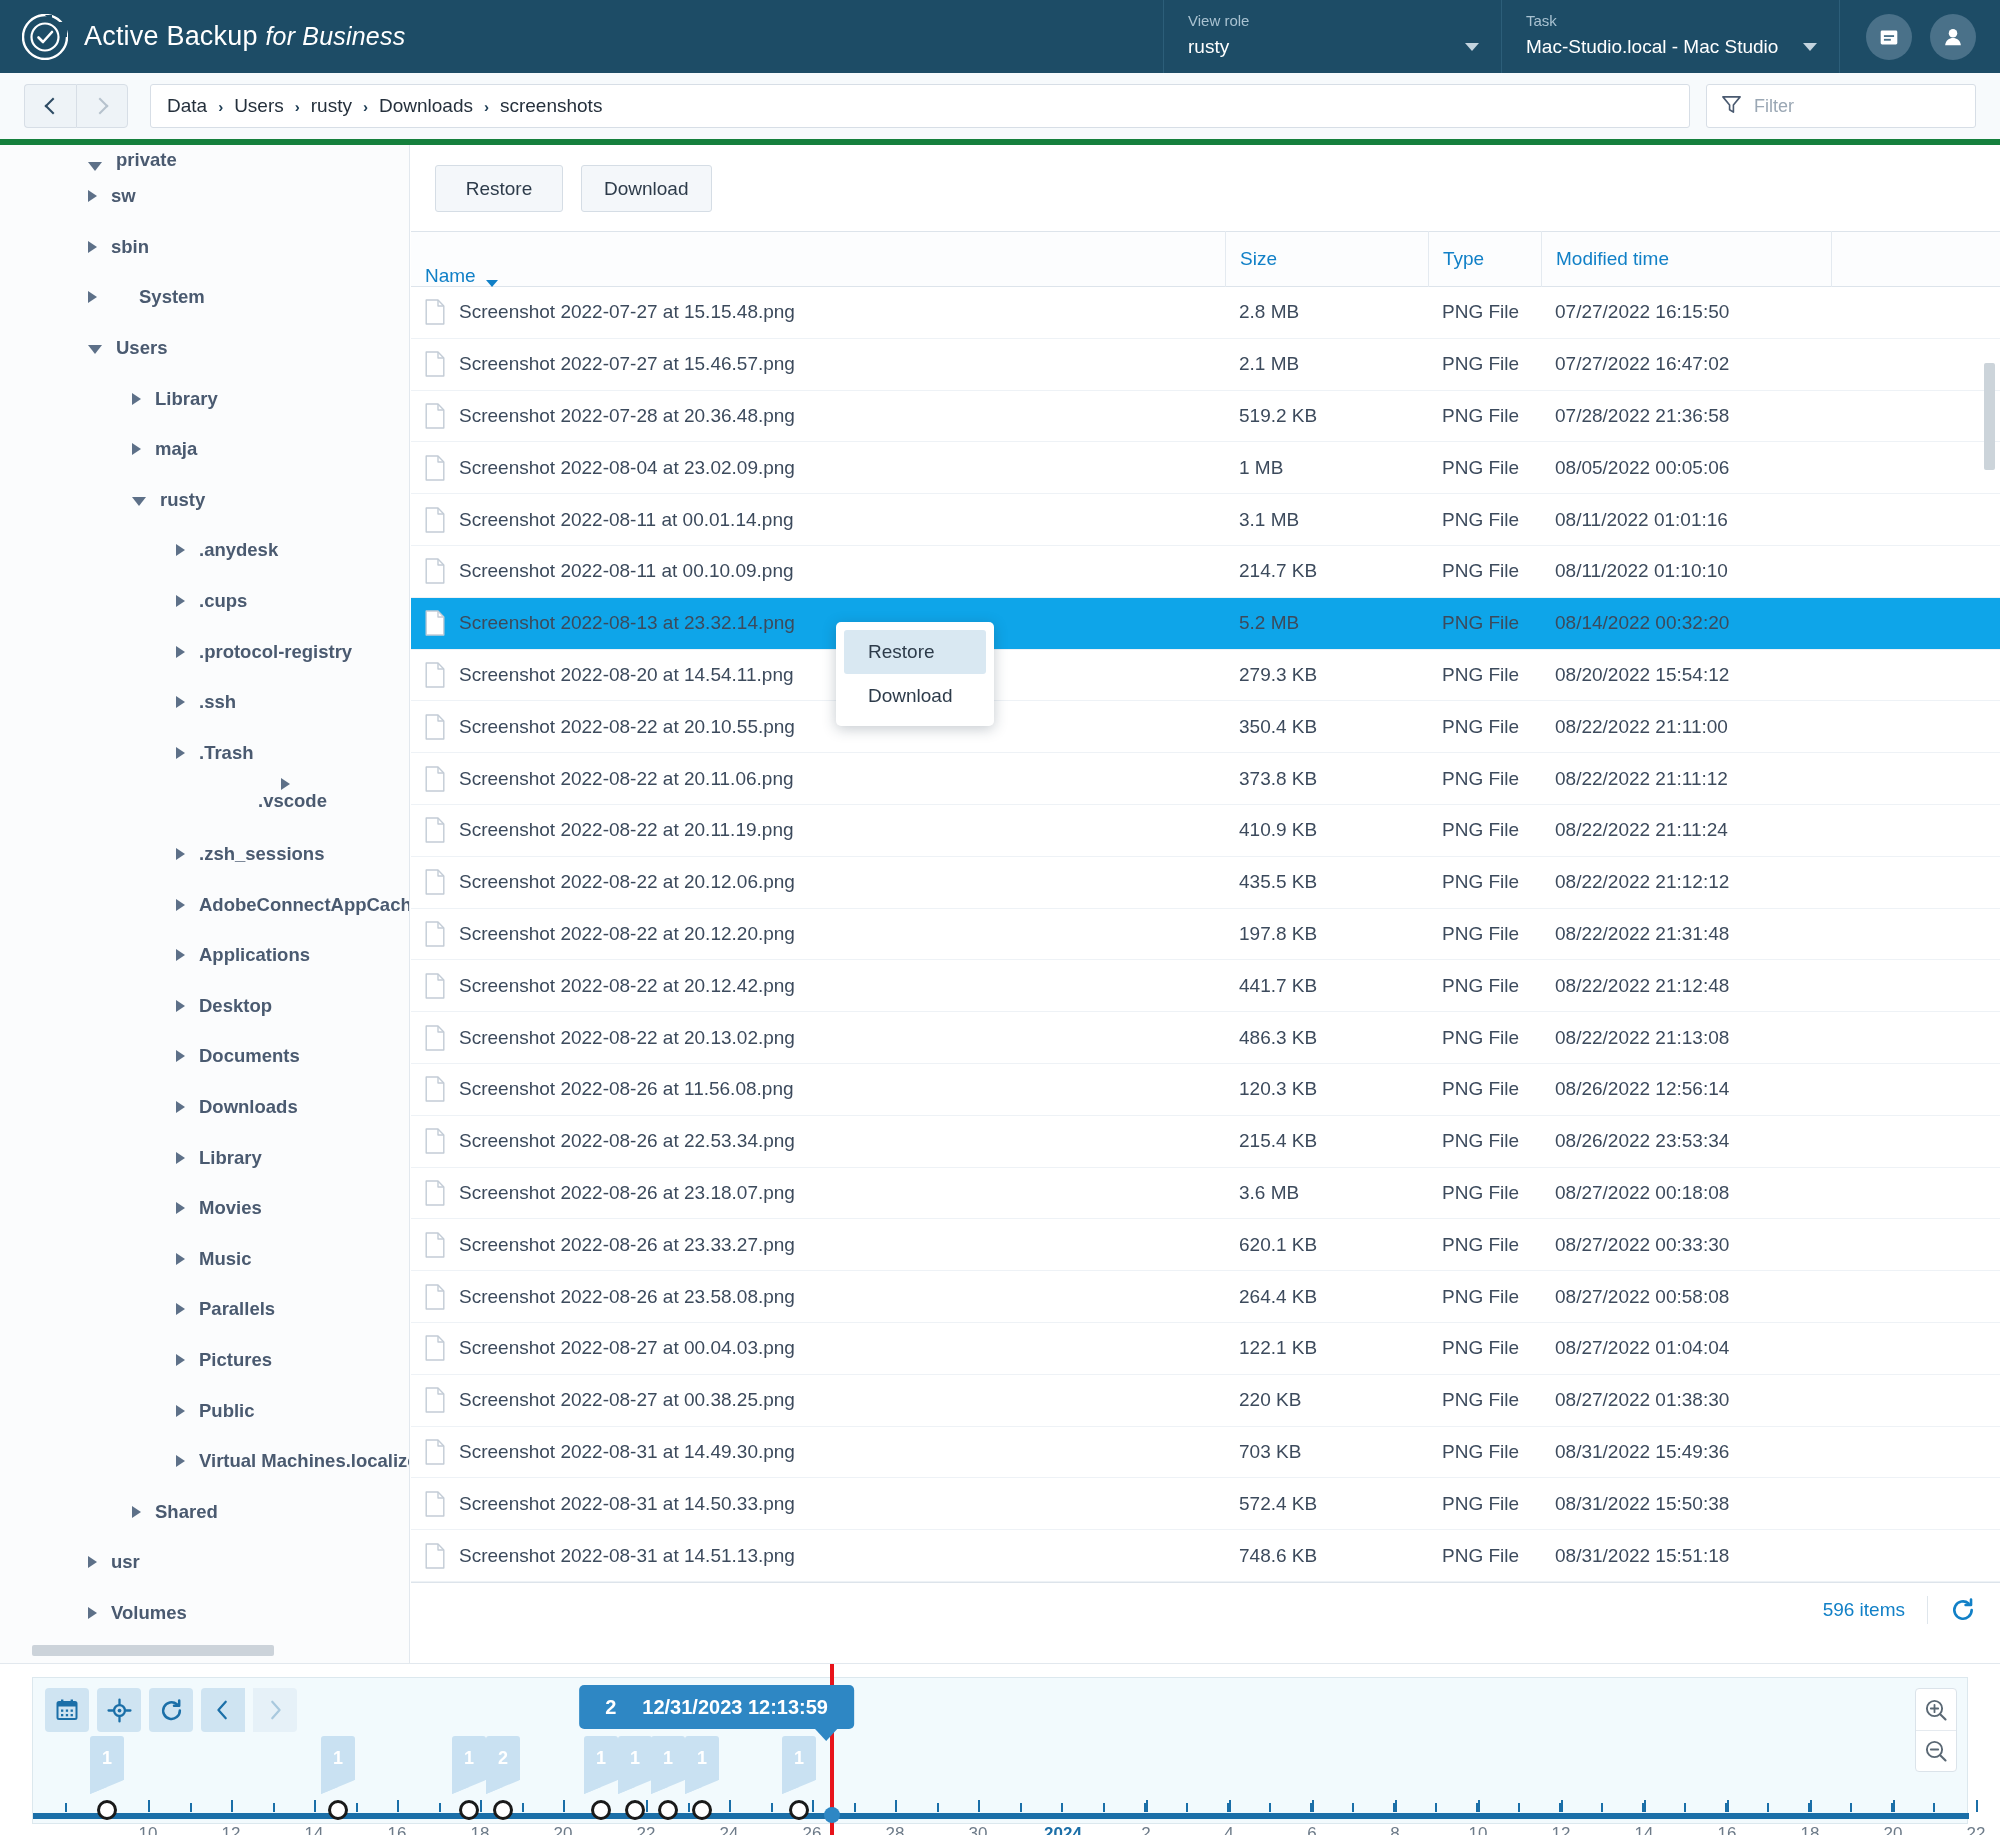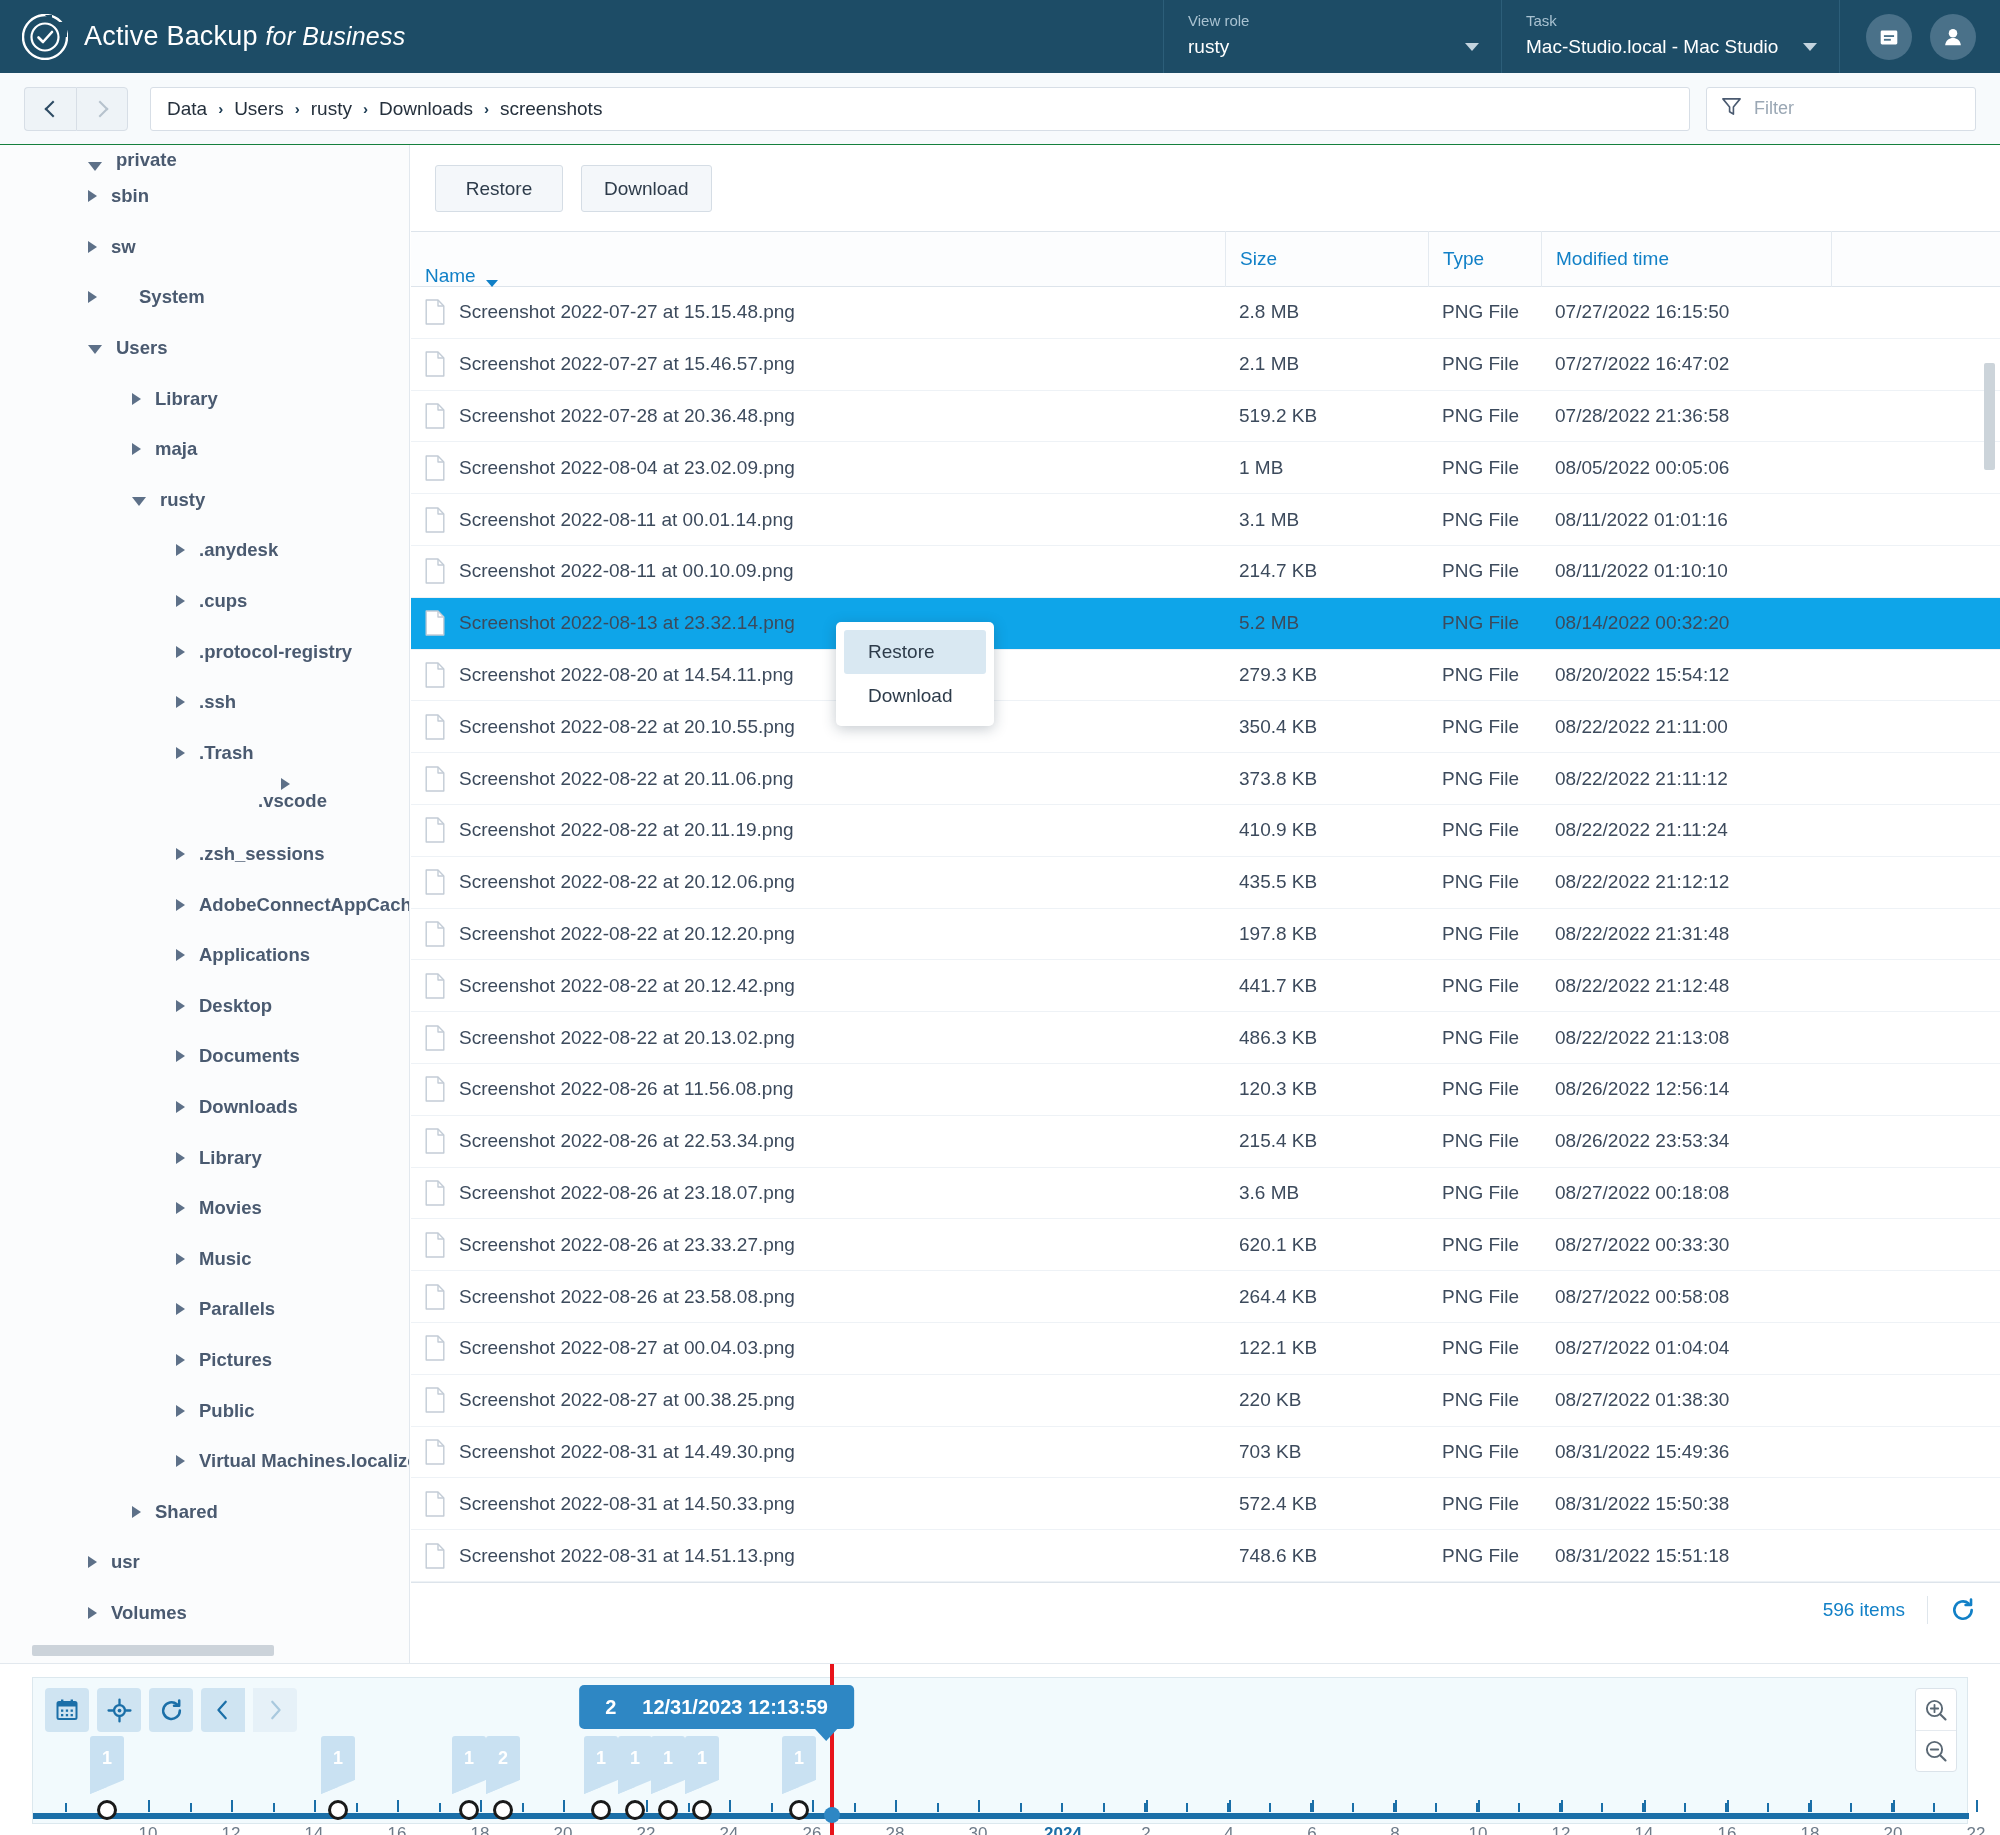--- a/index.html
+++ b/index.html
@@ -42,21 +42,21 @@
     padding: 0 24px 0 26px;
   }
   .circ-icon {
     width: 46px; height: 46px; border-radius: 50%; background: #4a7189;
     display: flex; align-items: center; justify-content: center;
   }
 
   
   .crumbbar {
     position: absolute; top: 73px; left: 0; width: 2000px; height: 72px;
-    background: #f7fafc; border-bottom: 1px solid #15803d;
+    background: #f7fafc; border-bottom: 6px solid #15803d;
     display: flex; align-items: center; padding: 0 24px;
   }
   .navbtns { display: flex; }
   .navbtn {
     width: 52px; height: 44px; border: 1px solid #d7dee6; background: #eef3f7;
     display: flex; align-items: center; justify-content: center;
   }
   .navbtn.first { border-radius: 4px 0 0 4px; border-right: none; }
   .navbtn.last { border-radius: 0 4px 4px 0; }
   .chev { width: 12px; height: 12px; border-top: 2.5px solid #2c4a63; border-right: 2.5px solid #2c4a63; }
@@ -332,25 +332,25 @@
 </div>
 
 <div class="sidebar">
   <div class="tree" id="tree">
       <div class="tnode" style="padding-left: 88px; height: 26px; overflow: hidden; align-items: flex-end;">
         <span class="tri open"></span>
         <span>private</span>
       </div>
       <div class="tnode" style="padding-left: 88px;">
         <span class="tri"></span>
+        <span>sw</span>
+      </div>
+      <div class="tnode" style="padding-left: 88px;">
+        <span class="tri"></span>
         <span>sbin</span>
-      </div>
-      <div class="tnode" style="padding-left: 88px;">
-        <span class="tri"></span>
-        <span>sw</span>
       </div>
       <div class="tnode" style="padding-left: 88px; gap: 28px;">
         <span class="tri"></span>
         <span>System</span>
       </div>
       <div class="tnode" style="padding-left: 88px;">
         <span class="tri open"></span>
         <span>Users</span>
       </div>
       <div class="tnode" style="padding-left: 132px;">

